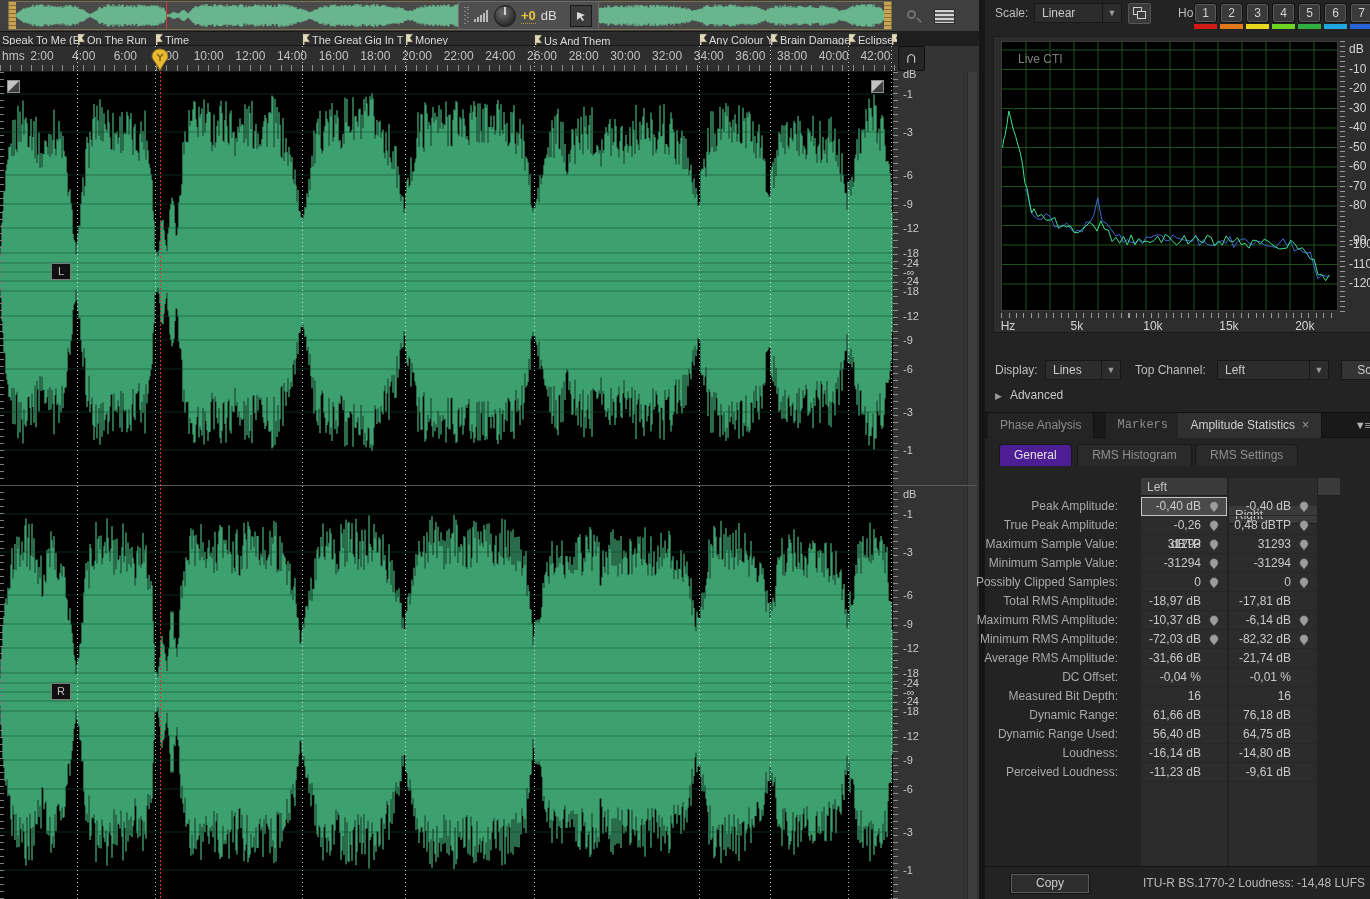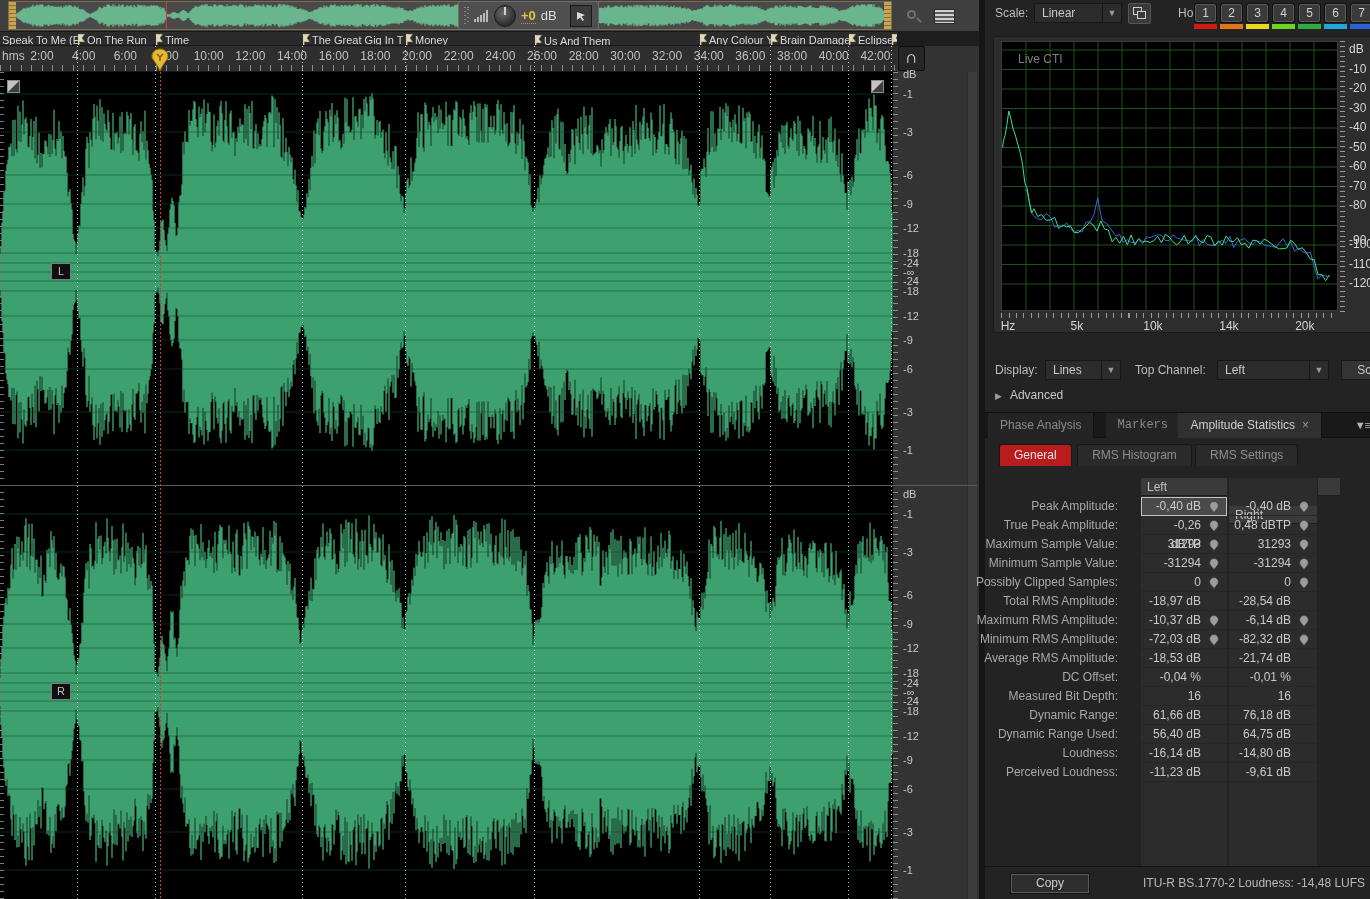--- a/index.html
+++ b/index.html
@@ -109,21 +109,21 @@
   .tab { position:absolute; top:0; height:25px; background:#242424; border-right:1px solid #101010;
     color:#8a8a8a; font-size:12px; line-height:25px; padding:0 12px; }
   .tab.active { background:#303030; color:#cecece; }
   .tab .close { margin-left:7px; color:#9a9a9a; }
   #panelmenu { position:absolute; right:6px; top:6px; color:#b5b5b5; font-size:11px; letter-spacing:-1px; }
 
   #subtabs { position:absolute; left:0; top:438px; width:391px; height:32px; }
   .subtab { position:absolute; top:6px; height:22px; border:1px solid #181818; border-bottom:none;
     border-radius:3px 3px 0 0; background:#2a2a2a; color:#8f8f8f; font-size:12px; line-height:21px;
     padding:0 14px; }
-  .subtab.active { background:#b91c1c; color:#e2e2e2; }
+  .subtab.active { background:#4c1d95; color:#e2e2e2; }
 
   #stats { position:absolute; left:0; top:470px; width:391px; height:396px; }
   .col-strip { position:absolute; top:8px; height:388px; background:#2c2c2c; }
   .hdrcell { position:absolute; top:8px; height:18px; background:#3a3a3a; color:#c3c3c3; font-size:12px;
     line-height:18px; padding-left:6px; border-bottom:1px solid #1d1d1d; }
   .rowlabel { position:absolute; right:258px; width:220px; text-align:right; color:#a8a8a8; font-size:12px;
     line-height:19px; white-space:nowrap; }
   .vcell { position:absolute; height:19px; color:#c9c9c9; font-size:12px; line-height:19px;
     text-align:right; border-bottom:1px solid #262626; }
   .vcell .num { position:absolute; right:26px; top:0; }
@@ -399,21 +399,21 @@
           <span class="ylab" style="top: 203px;">-90</span>
           <span class="ylab" style="top: 207px;">-100</span>
           <span class="ylab" style="top: 226.5px;">-110</span>
           <span class="ylab" style="top: 246px;">-120</span>
         </div>
       <div id="xtickstrip"></div>
       <div id="xlabels">
           <span class="xlab" style="left: 14px;">Hz</span>
           <span class="xlab" style="left: 82.9637px;">5k</span>
           <span class="xlab" style="left: 158.927px;">10k</span>
-          <span class="xlab" style="left: 234.891px;">14k</span>
+          <span class="xlab" style="left: 234.891px;">15k</span>
           <span class="xlab" style="left: 310.855px;">20k</span>
         </div>
     </div>
 
     <div id="disprow">
       <span class="lbl abs" style="left:10px;top:5px">Display:</span>
       <div class="dd" style="left:60px;top:2px;width:76px">
         <span>Lines</span><span class="arr">▼</span>
       </div>
       <div class="lbl abs" style="left:150px;top:5px">Top Channel:</div>
@@ -511,21 +511,21 @@
           <span class="num">0</span>
           <svg class="pin" viewBox="0 0 10 12">
             <path d="M5 0.5 A4.3 4.3 0 0 1 9.3 4.8 C9.3 7.2 7 8.6 5 11.5 C3 8.6 0.7 7.2 0.7 4.8 A4.3 4.3 0 0 1 5 0.5 Z" fill="#9c9c9c" stroke="#3a3a3a" stroke-width="0.6"></path>
           </svg>
         </div>
         <div class="rowlabel" style="top: 122px;">Total RMS Amplitude:</div>
         <div class="vcell" style="left: 156px; top: 122px; width: 86px;">
           <span class="num">-18,97 dB</span>
         </div>
         <div class="vcell" style="left: 244px; top: 122px; width: 88px;">
-          <span class="num">-28,54 dB</span>
+          <span class="num">-17,81 dB</span>
         </div>
         <div class="rowlabel" style="top: 141px;">Maximum RMS Amplitude:</div>
         <div class="vcell" style="left: 156px; top: 141px; width: 86px;">
           <span class="num">-10,37 dB</span>
           <svg class="pin" viewBox="0 0 10 12">
             <path d="M5 0.5 A4.3 4.3 0 0 1 9.3 4.8 C9.3 7.2 7 8.6 5 11.5 C3 8.6 0.7 7.2 0.7 4.8 A4.3 4.3 0 0 1 5 0.5 Z" fill="#9c9c9c" stroke="#3a3a3a" stroke-width="0.6"></path>
           </svg>
         </div>
         <div class="vcell" style="left: 244px; top: 141px; width: 88px;">
           <span class="num">-6,14 dB</span>
@@ -541,21 +541,21 @@
           </svg>
         </div>
         <div class="vcell" style="left: 244px; top: 160px; width: 88px;">
           <span class="num">-82,32 dB</span>
           <svg class="pin" viewBox="0 0 10 12">
             <path d="M5 0.5 A4.3 4.3 0 0 1 9.3 4.8 C9.3 7.2 7 8.6 5 11.5 C3 8.6 0.7 7.2 0.7 4.8 A4.3 4.3 0 0 1 5 0.5 Z" fill="#9c9c9c" stroke="#3a3a3a" stroke-width="0.6"></path>
           </svg>
         </div>
         <div class="rowlabel" style="top: 179px;">Average RMS Amplitude:</div>
         <div class="vcell" style="left: 156px; top: 179px; width: 86px;">
-          <span class="num">-18,53 dB</span>
+          <span class="num">-31,66 dB</span>
         </div>
         <div class="vcell" style="left: 244px; top: 179px; width: 88px;">
           <span class="num">-21,74 dB</span>
         </div>
         <div class="rowlabel" style="top: 198px;">DC Offset:</div>
         <div class="vcell" style="left: 156px; top: 198px; width: 86px;">
           <span class="num">-0,04 %</span>
         </div>
         <div class="vcell" style="left: 244px; top: 198px; width: 88px;">
           <span class="num">-0,01 %</span>

